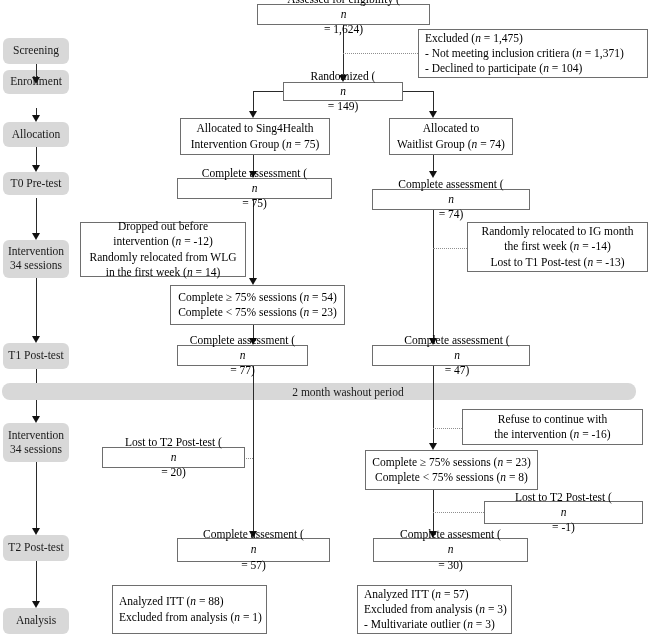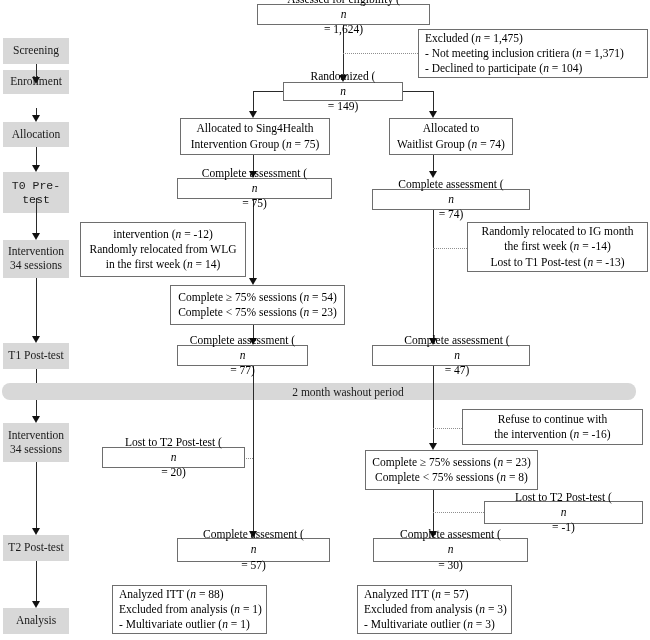--- a/index.html
+++ b/index.html
@@ -2,21 +2,21 @@
 <html><head>
 <meta charset="utf-8">
 <style>
   html,body{margin:0;padding:0;background:#fff;}
   #canvas{
     position:relative;width:650px;height:640px;background:#ffffff;
     font-family:"Liberation Serif","DejaVu Serif",serif;
     overflow:hidden;
   }
   .pill{
-    position:absolute;left:3px;width:66px;background:#d8d8d8;border-radius:0;
+    position:absolute;left:3px;width:66px;background:#d8d8d8;border-radius:6px;
     display:flex;align-items:center;justify-content:center;text-align:center;
     font-size:11.5px;line-height:1.2;color:#1a1a1a;padding:2px 1px;box-sizing:border-box;
   }
   .fbox{
     position:absolute;background:#ffffff;border:1px solid #6e6e6e;box-sizing:border-box;
     display:flex;flex-direction:column;align-items:center;justify-content:center;
     text-align:center;font-size:11.5px;line-height:1.32;color:#000;padding:1px 3px;
   }
   .fbox.al{align-items:flex-start;text-align:left;padding-left:6px;padding-right:4px;}
   .fbox i, .bandtext i{font-style:italic;}
@@ -31,21 +31,21 @@
   .ln{width:100%;}
 </style>
 </head>
 <body>
 
 <div id="canvas">
 
   <div class="pill" style="top:38px;height:26px;">Screening</div>
   <div class="pill" style="top:70px;height:24px;">Enrollment</div>
   <div class="pill" style="top:122px;height:25px;">Allocation</div>
-  <div class="pill" style="top:172px;height:41px;font-family:Liberation Mono, monospace;">T0 Pre-test</div>
+  <div class="pill" style="top:172px;height:23px;">T0 Pre-test</div>
   <div class="pill" style="top:240px;height:38px;">Intervention 34 sessions</div>
   <div class="pill" style="top:343px;height:26px;">T1 Post-test</div>
   <div class="pill" style="top:423px;height:39px;">Intervention 34 sessions</div>
   <div class="pill" style="top:535px;height:26px;">T2 Post-test</div>
   <div class="pill" style="top:608px;height:26px;">Analysis</div>
 
   <div class="vl" style="left:36px;top:64px;height:13px;"></div>
   <div class="ah" style="left:32px;top:77px;"></div>
   <div class="vl" style="left:36px;top:108px;height:7px;"></div>
   <div class="ah" style="left:32px;top:115px;"></div>
@@ -120,20 +120,21 @@
     </div>
   <div class="fbox" style="left:389px;top:118px;width:124px;height:37px;">
       <div class="ln">Allocated to</div>
       <div class="ln">Waitlist Group (<i>n</i> = 74)</div>
     </div>
 
   <div class="fbox" style="left:177px;top:178px;width:155px;height:21px;">Complete assessment (<i>n</i> = 75)</div>
   <div class="fbox" style="left:372px;top:178px;width:158px;height:21px;margin-top:11px;">Complete assessment (<i>n</i> = 74)</div>
 
   <div class="fbox" style="left:80px;top:222px;width:166px;height:55px;">
+      <div class="ln">Dropped out before</div>
       <div class="ln">intervention (<i>n</i> = -12)</div>
       <div class="ln">Randomly relocated from WLG</div>
       <div class="ln">in the first week (<i>n</i> = 14)</div>
     </div>
   <div class="fbox" style="left:467px;top:222px;width:181px;height:50px;">
       <div class="ln">Randomly relocated to IG month</div>
       <div class="ln">the first week (<i>n</i> = -14)</div>
       <div class="ln">Lost to T1 Post-test (<i>n</i> = -13)</div>
     </div>
 
@@ -157,21 +158,20 @@
     </div>
 
   <div class="fbox" style="left:484px;top:501px;width:159px;height:23px;">Lost to T2 Post-test (<i>n</i> = -1)</div>
 
   <div class="fbox" style="left:177px;top:538px;width:153px;height:24px;">Complete assesment (<i>n</i> = 57)</div>
   <div class="fbox" style="left:373px;top:538px;width:155px;height:24px;">Complete assesment (<i>n</i> = 30)</div>
 
   <div class="fbox al" style="left:112px;top:585px;width:155px;height:49px;">
       <div class="ln">Analyzed ITT (<i>n</i> = 88)</div>
       <div class="ln">Excluded from analysis (<i>n</i> = 1)</div>
-      <div class="ln">- Multivariate outlier (<i>n</i> = 1)</div>
     </div>
   <div class="fbox al" style="left:357px;top:585px;width:155px;height:49px;">
       <div class="ln">Analyzed ITT (<i>n</i> = 57)</div>
       <div class="ln">Excluded from analysis (<i>n</i> = 3)</div>
       <div class="ln">- Multivariate outlier (<i>n</i> = 3)</div>
     </div>
 
 </div>
 
 </body></html>

